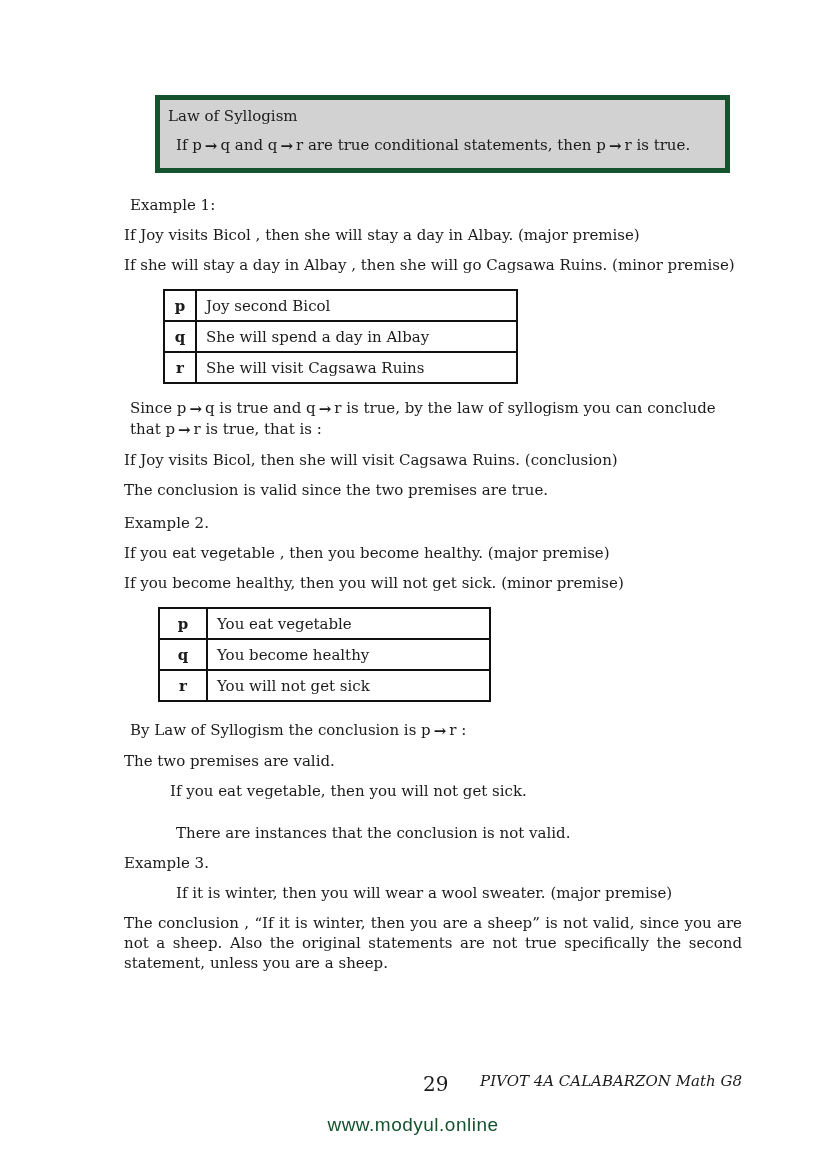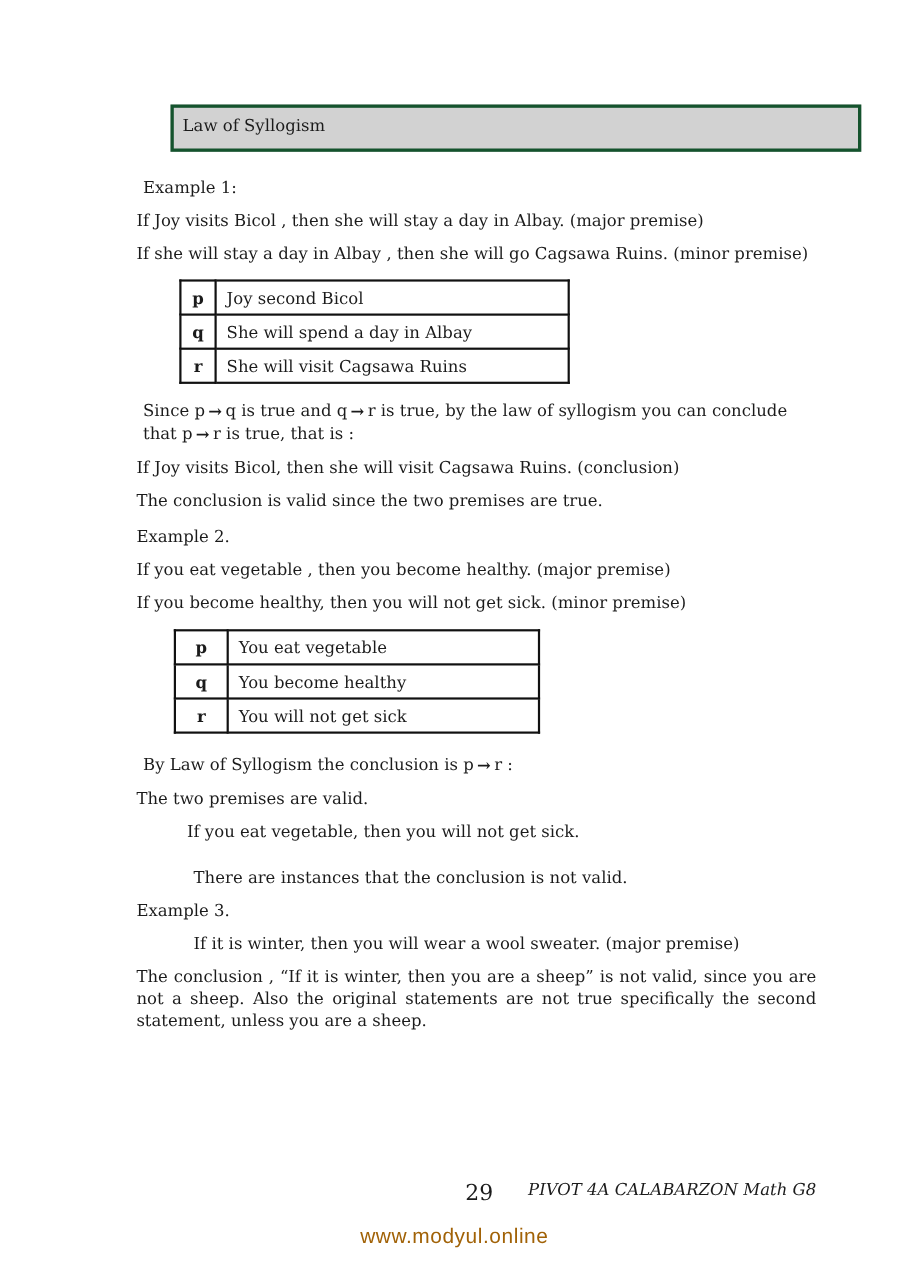--- a/index.html
+++ b/index.html
@@ -15,23 +15,23 @@
   }
   .content {
     position: absolute;
     left: 124px;
     top: 0;
     width: 618px;
   }
   .law-box {
     box-sizing: border-box;
     margin: 95px 0 0 31px;
-    width: 628px;
+    width: 575px;
     background: #d2d2d2;
-    border: 3px solid #14532d;
+    border: 5px solid #14532d;
     padding: 7px 10px 12px 8px;
   }
   .law-box .rule-line { margin: 10px 0 0 8px; line-height: 20px; }
   .line { line-height: 20px; margin: 10px 0 0 0; }
   .heading-indent { margin-left: 6px; }
   .after-box { margin-top: 22px; }
   .mt14 { margin-top: 14px; }
   .mt13 { margin-top: 13px; }
   .mt18 { margin-top: 18px; }
   .mt22 { margin-top: 22px; }
@@ -75,32 +75,33 @@
     font-style: italic;
     font-size: 15px;
   }
   .watermark {
     position: absolute;
     left: 50%;
     transform: translateX(-50%);
     top: 1114px;
     font-family: "Liberation Sans", sans-serif;
     font-size: 19px;
-    color: #a16207;
+    color: #14532d;
     letter-spacing: 0.5px;
   }
 </style>
 </head>
 <body>
 
 <div class="page">
   <div class="content">
 
     <div class="law-box">
       <div>Law of Syllogism</div>
+      <div class="rule-line"><span>If  p</span><span class="arrow">→</span><span>q and q</span><span class="arrow">→</span><span>r  are true conditional statements, then p</span><span class="arrow">→</span><span>r is true.</span></div>
     </div>
 
     <div class="line after-box heading-indent">Example 1:</div>
     <div class="line">If Joy visits Bicol , then she will stay a day in Albay.  (major premise)</div>
     <div class="line">If she will stay a day in Albay , then she will  go Cagsawa Ruins. (minor premise)</div>
 
     <table class="syllogism t1">
       <tbody>
           <tr>
         <td class="symbol-cell">p</td>

